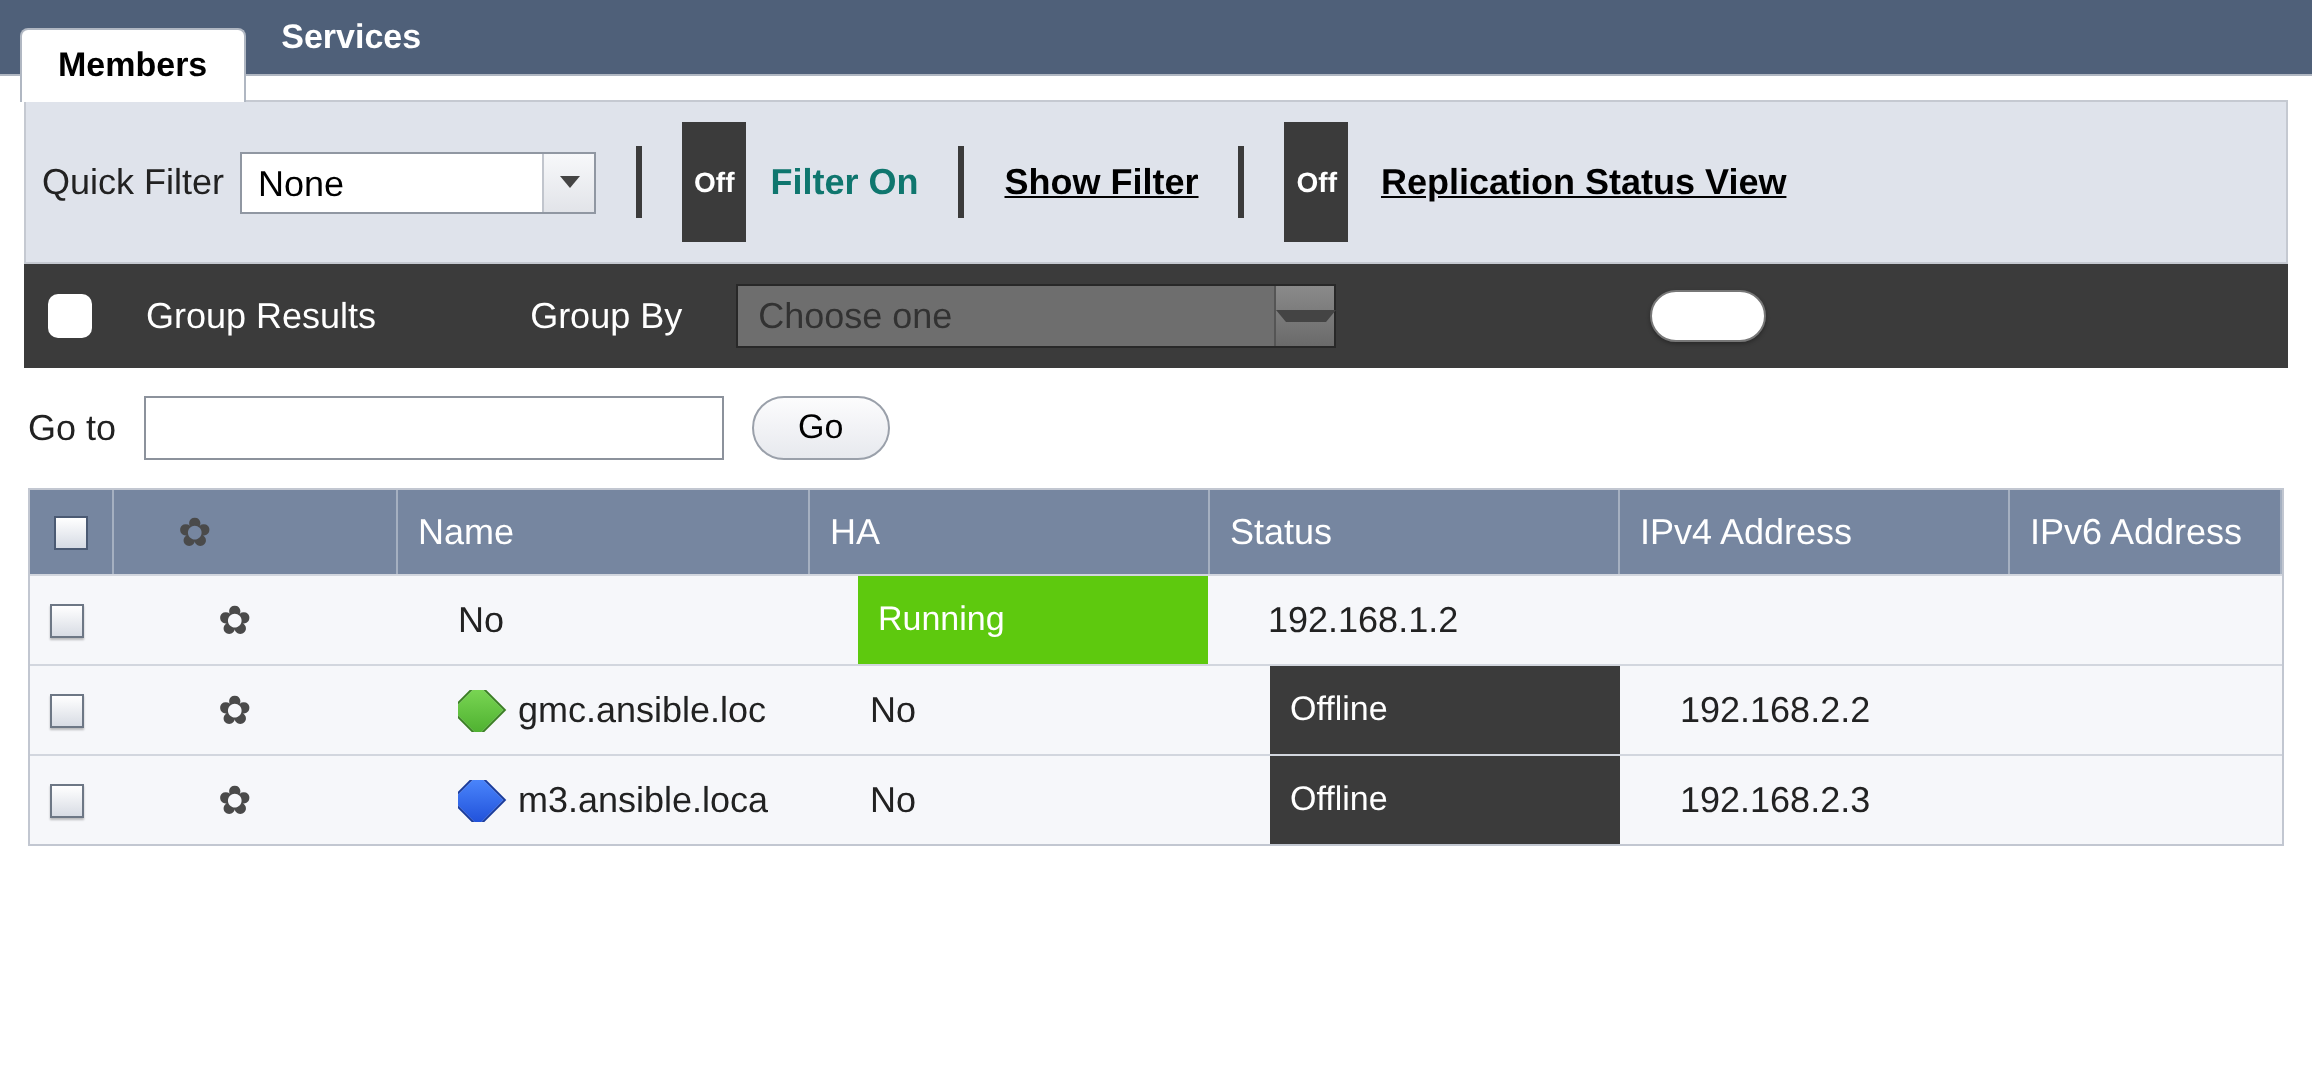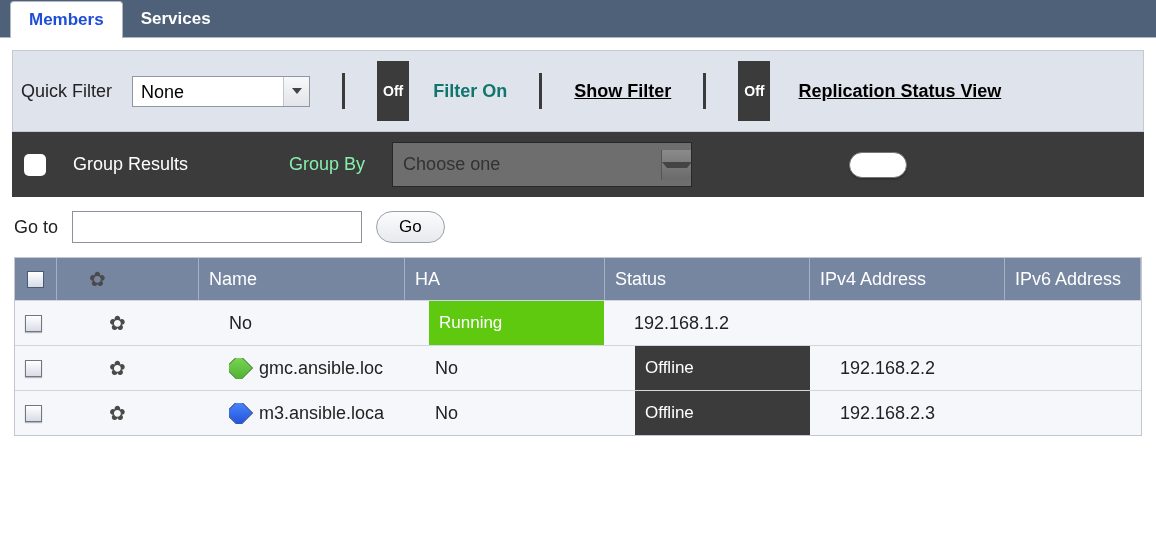--- a/index.html
+++ b/index.html
@@ -1,32 +1,32 @@
 <!DOCTYPE html>
 <html><head>
 <meta charset="utf-8">
 <style>
 *{box-sizing:border-box;margin:0;padding:0;font-family:Arial,Helvetica,sans-serif}
 body{background:#fff;width:1156px}
 .tab-bar{background:#4f6079;display:flex;align-items:flex-end;height:38px;padding-left:10px;border-bottom:1px solid #b0b7c2}
 .tab{padding:8px 18px;font-size:17px;color:#fff;cursor:pointer;font-weight:bold}
-.tab.active{background:#fff;color:#1d4ed8;border:1px solid #b0b7c2;border-bottom:none;border-radius:4px 4px 0 0;position:relative;top:1px}
-.filter-bar{background:#dfe3eb;border:1px solid #c5c9d1;margin:12px 12px 0 12px;padding:10px 8px;display:flex;align-items:center;gap:20px}
+.tab.active{background:#fff;color:#000000;border:1px solid #b0b7c2;border-bottom:none;border-radius:4px 4px 0 0;position:relative;top:14px}
+.filter-bar{background:#dfe3eb;border:1px solid #c5c9d1;margin:12px 12px 0 12px;padding:10px 8px;display:flex;align-items:center;gap:8px}
 .lbl{font-size:18px;color:#222}
 .qf-select{display:flex;align-items:flex-end;border:1px solid #9097a2;background:#fff;height:31px}
 .qf-select input{border:none;outline:none;font-size:18px;padding:3px 8px;width:150px}
 .qf-select .dd-btn{width:26px;height:29px;background:linear-gradient(#f7f8fa,#e2e4e9);border-left:1px solid #c1c5cd;display:flex;align-items:center;justify-content:center;cursor:pointer}
 .dd-arrow{width:0;height:0;border-left:5px solid transparent;border-right:5px solid transparent;border-top:6px solid #444}
 .vdiv{width:3px;height:36px;background:#3b3b3b;margin:0 12px}
 .offchip{background:#3b3b3b;color:#fff;font-weight:bold;font-size:14px;padding:22px 6px}
 .filter-on{color:#0f766e;font-weight:bold;font-size:18px;margin-left:4px}
 .link{color:#000;font-weight:bold;text-decoration:underline;font-size:18px;cursor:pointer}
 .group-bar{background:#3b3b3b;margin:0 12px;padding:10px 12px;display:flex;align-items:center;gap:27px;color:#fff}
 .cb-big{width:22px;height:22px;border-radius:5px;background:#fff}
-.gb-select{display:flex;align-items:center;border:1px solid #282828;background:#6e6e6e;height:45px;width:300px}
+.gb-select{display:flex;align-items:center;border:1px solid #282828;background:#6e6e6e;height:32px;width:300px}
 .gb-select span{flex:1;color:#323232;font-size:18px;padding:0 10px}
 .gb-select .dd-btn2{width:30px;height:30px;background:linear-gradient(#8a8a8a,#6a6a6a);border-left:1px solid #555;display:flex;align-items:center;justify-content:center;cursor:pointer}
 .plusbtn{background:#fff;border:1px solid #777;border-radius:16px;width:58px;height:26px;display:flex;align-items:center;justify-content:center;font-size:18px;font-weight:bold;cursor:pointer;margin-left:130px;box-shadow:0 1px 2px rgba(0,0,0,.3)}
 .goto-bar{display:flex;align-items:center;gap:14px;padding:14px 14px}
 .goto-input{border:1px solid #8c929c;height:32px;width:290px;font-size:16px;padding:0 6px}
 .go-btn{background:linear-gradient(#fcfcfd,#e7e9ee);border:1px solid #9aa0aa;border-radius:16px;height:32px;padding:0 22px;font-size:17px;cursor:pointer}
 .grid{margin:0 14px;border:1px solid #c2c7d1}
 .grid-head{display:flex;background:#7686a0;color:#fff;height:42px;align-items:center}
 .grid-head .c{padding:0 10px;font-size:18px;border-right:1px solid rgba(255,255,255,.35);height:100%;display:flex;align-items:center}
 .c.chk{flex:0 0 42px;justify-content:center}
@@ -74,21 +74,21 @@
   <div class="vdiv"></div>
   <span class="link">Show Filter</span>
   <div class="vdiv"></div>
   <span class="offchip">Off</span>
   <span class="link" style="margin-left:8px">Replication Status View</span>
 </div>
 
 <div class="group-bar">
   <div class="cb-big"></div>
   <span class="lbl" style="color:#fff">Group Results</span>
-  <span class="lbl" style="color:#86efac;margin-left:74px">Group By</span>
+  <span class="lbl" style="color:#ffffff;margin-left:50px">Group By</span>
   <div class="gb-select">
     <span>Choose one</span>
     <div class="dd-btn2">
         <span class="dd-arrow"></span>
       </div>
   </div>
   <div class="plusbtn">+</div>
 </div>
 
 <div class="goto-bar">

